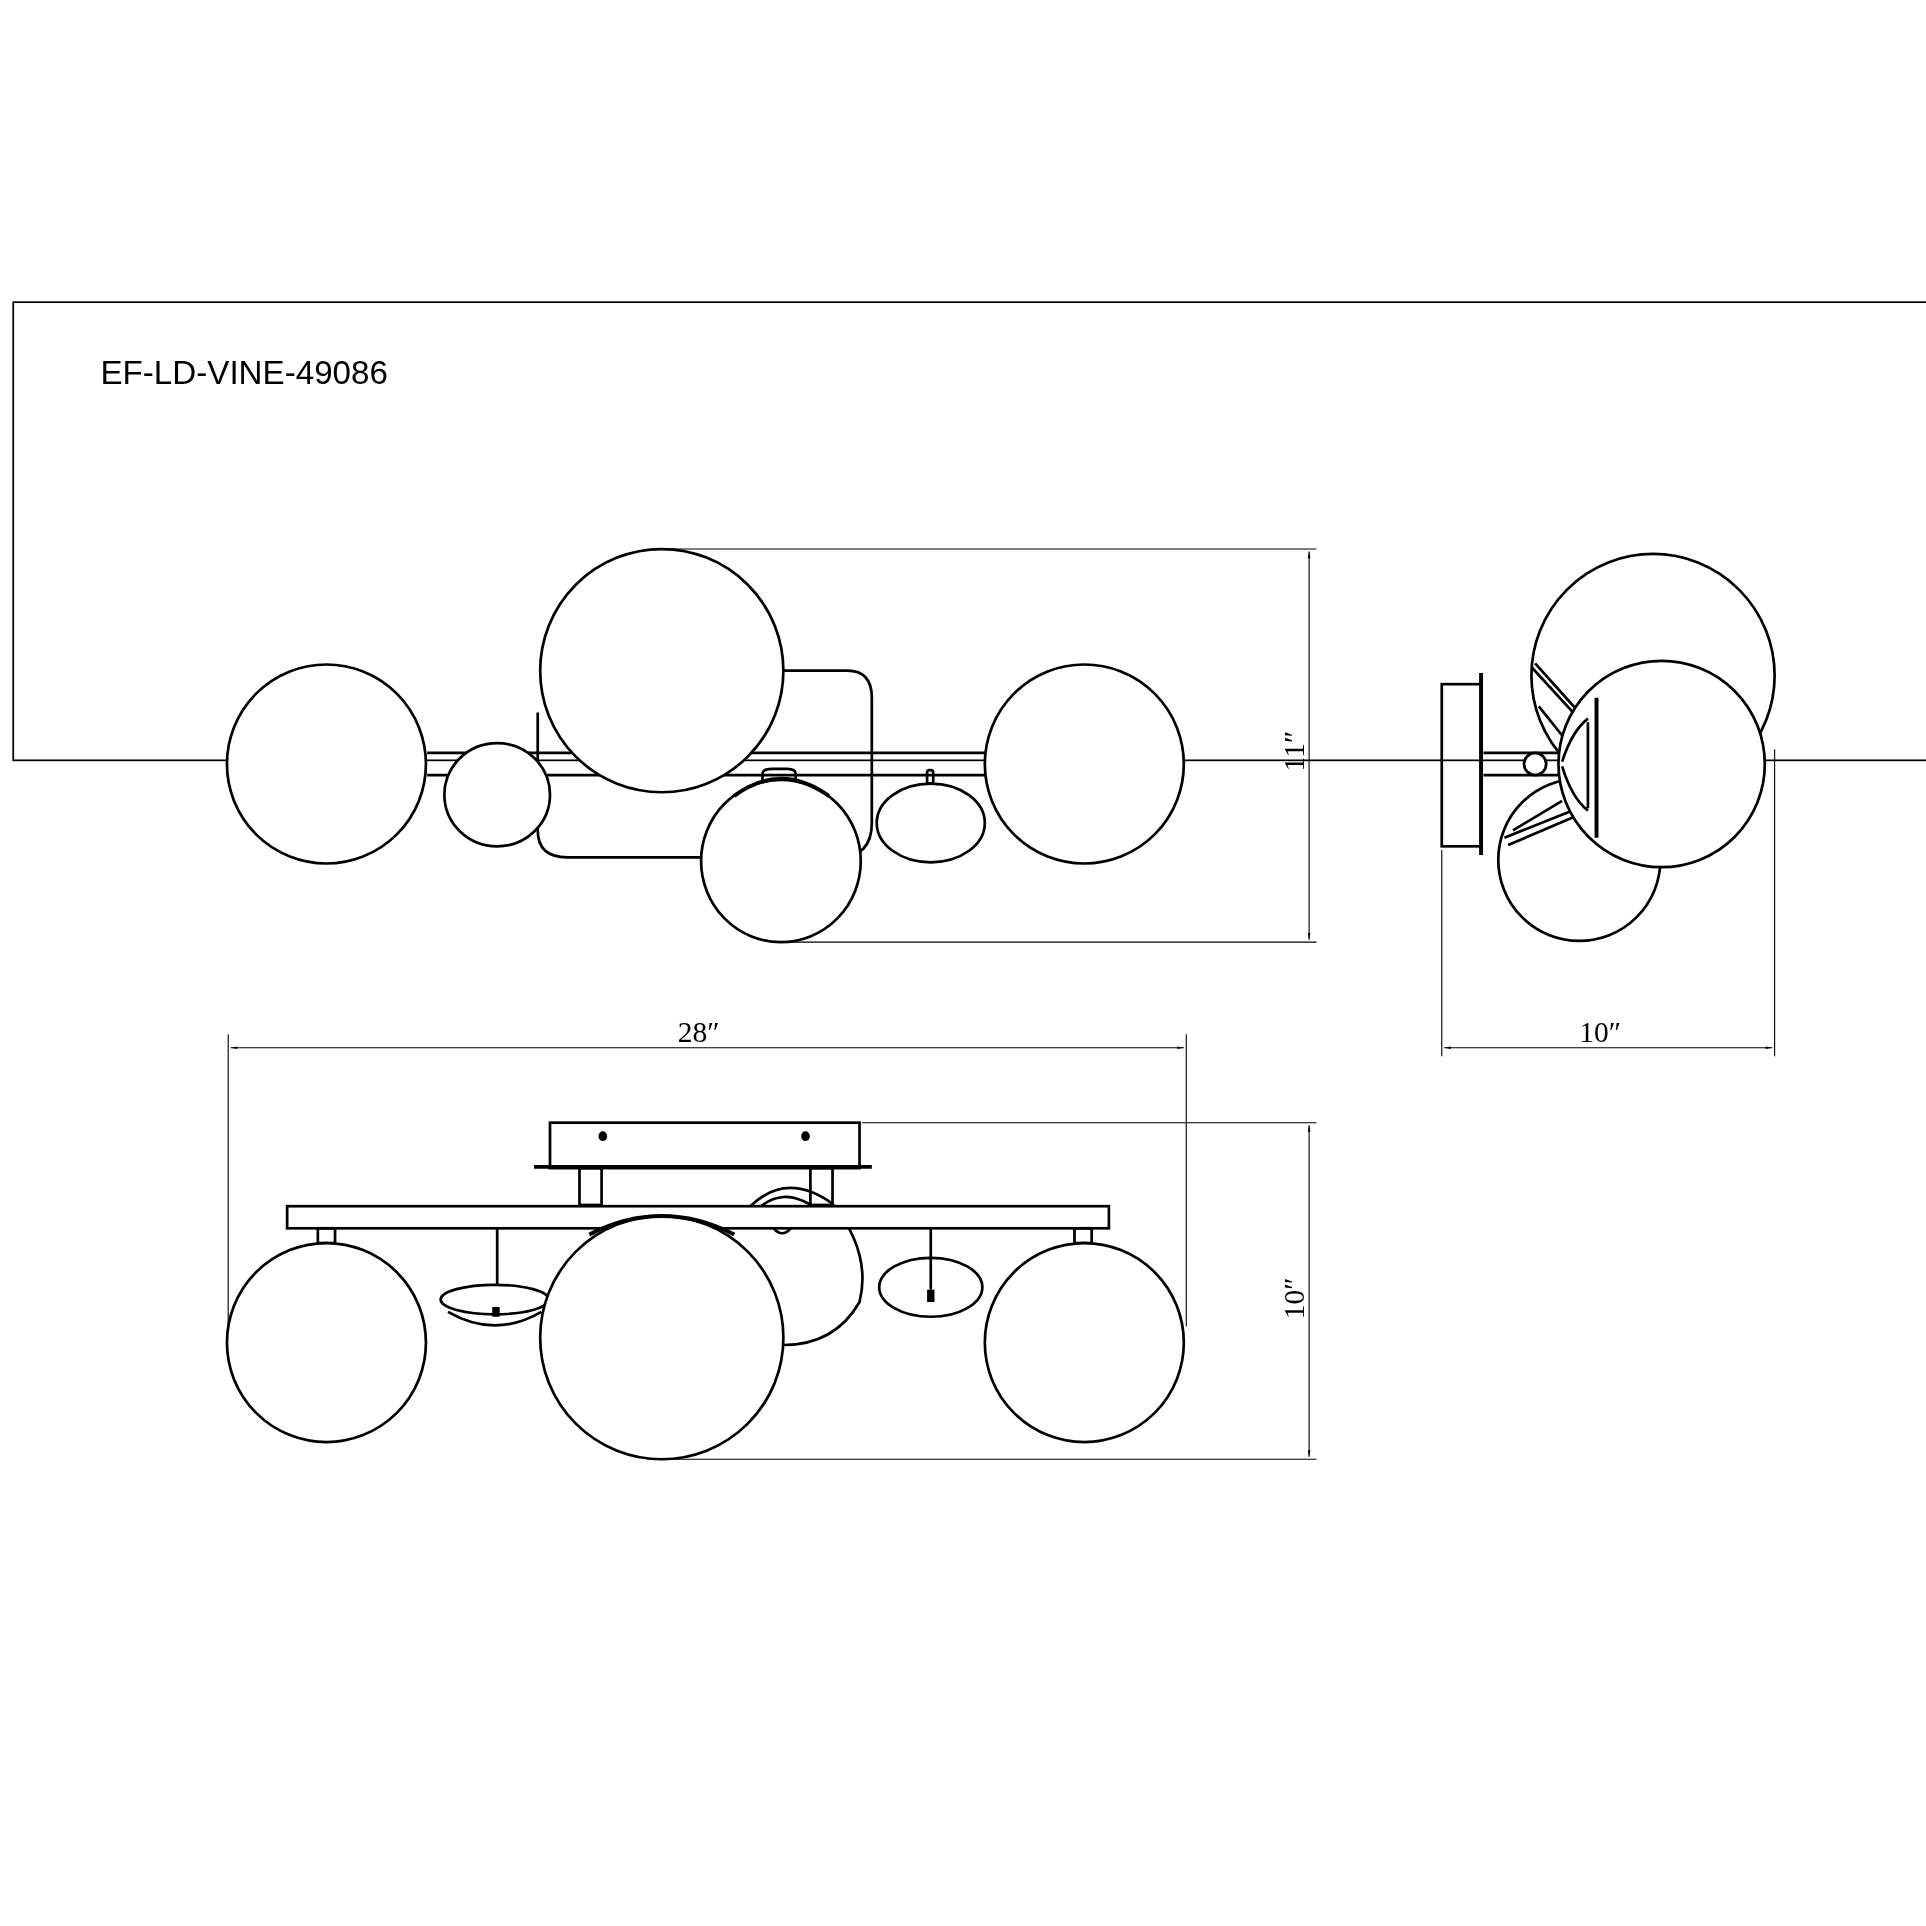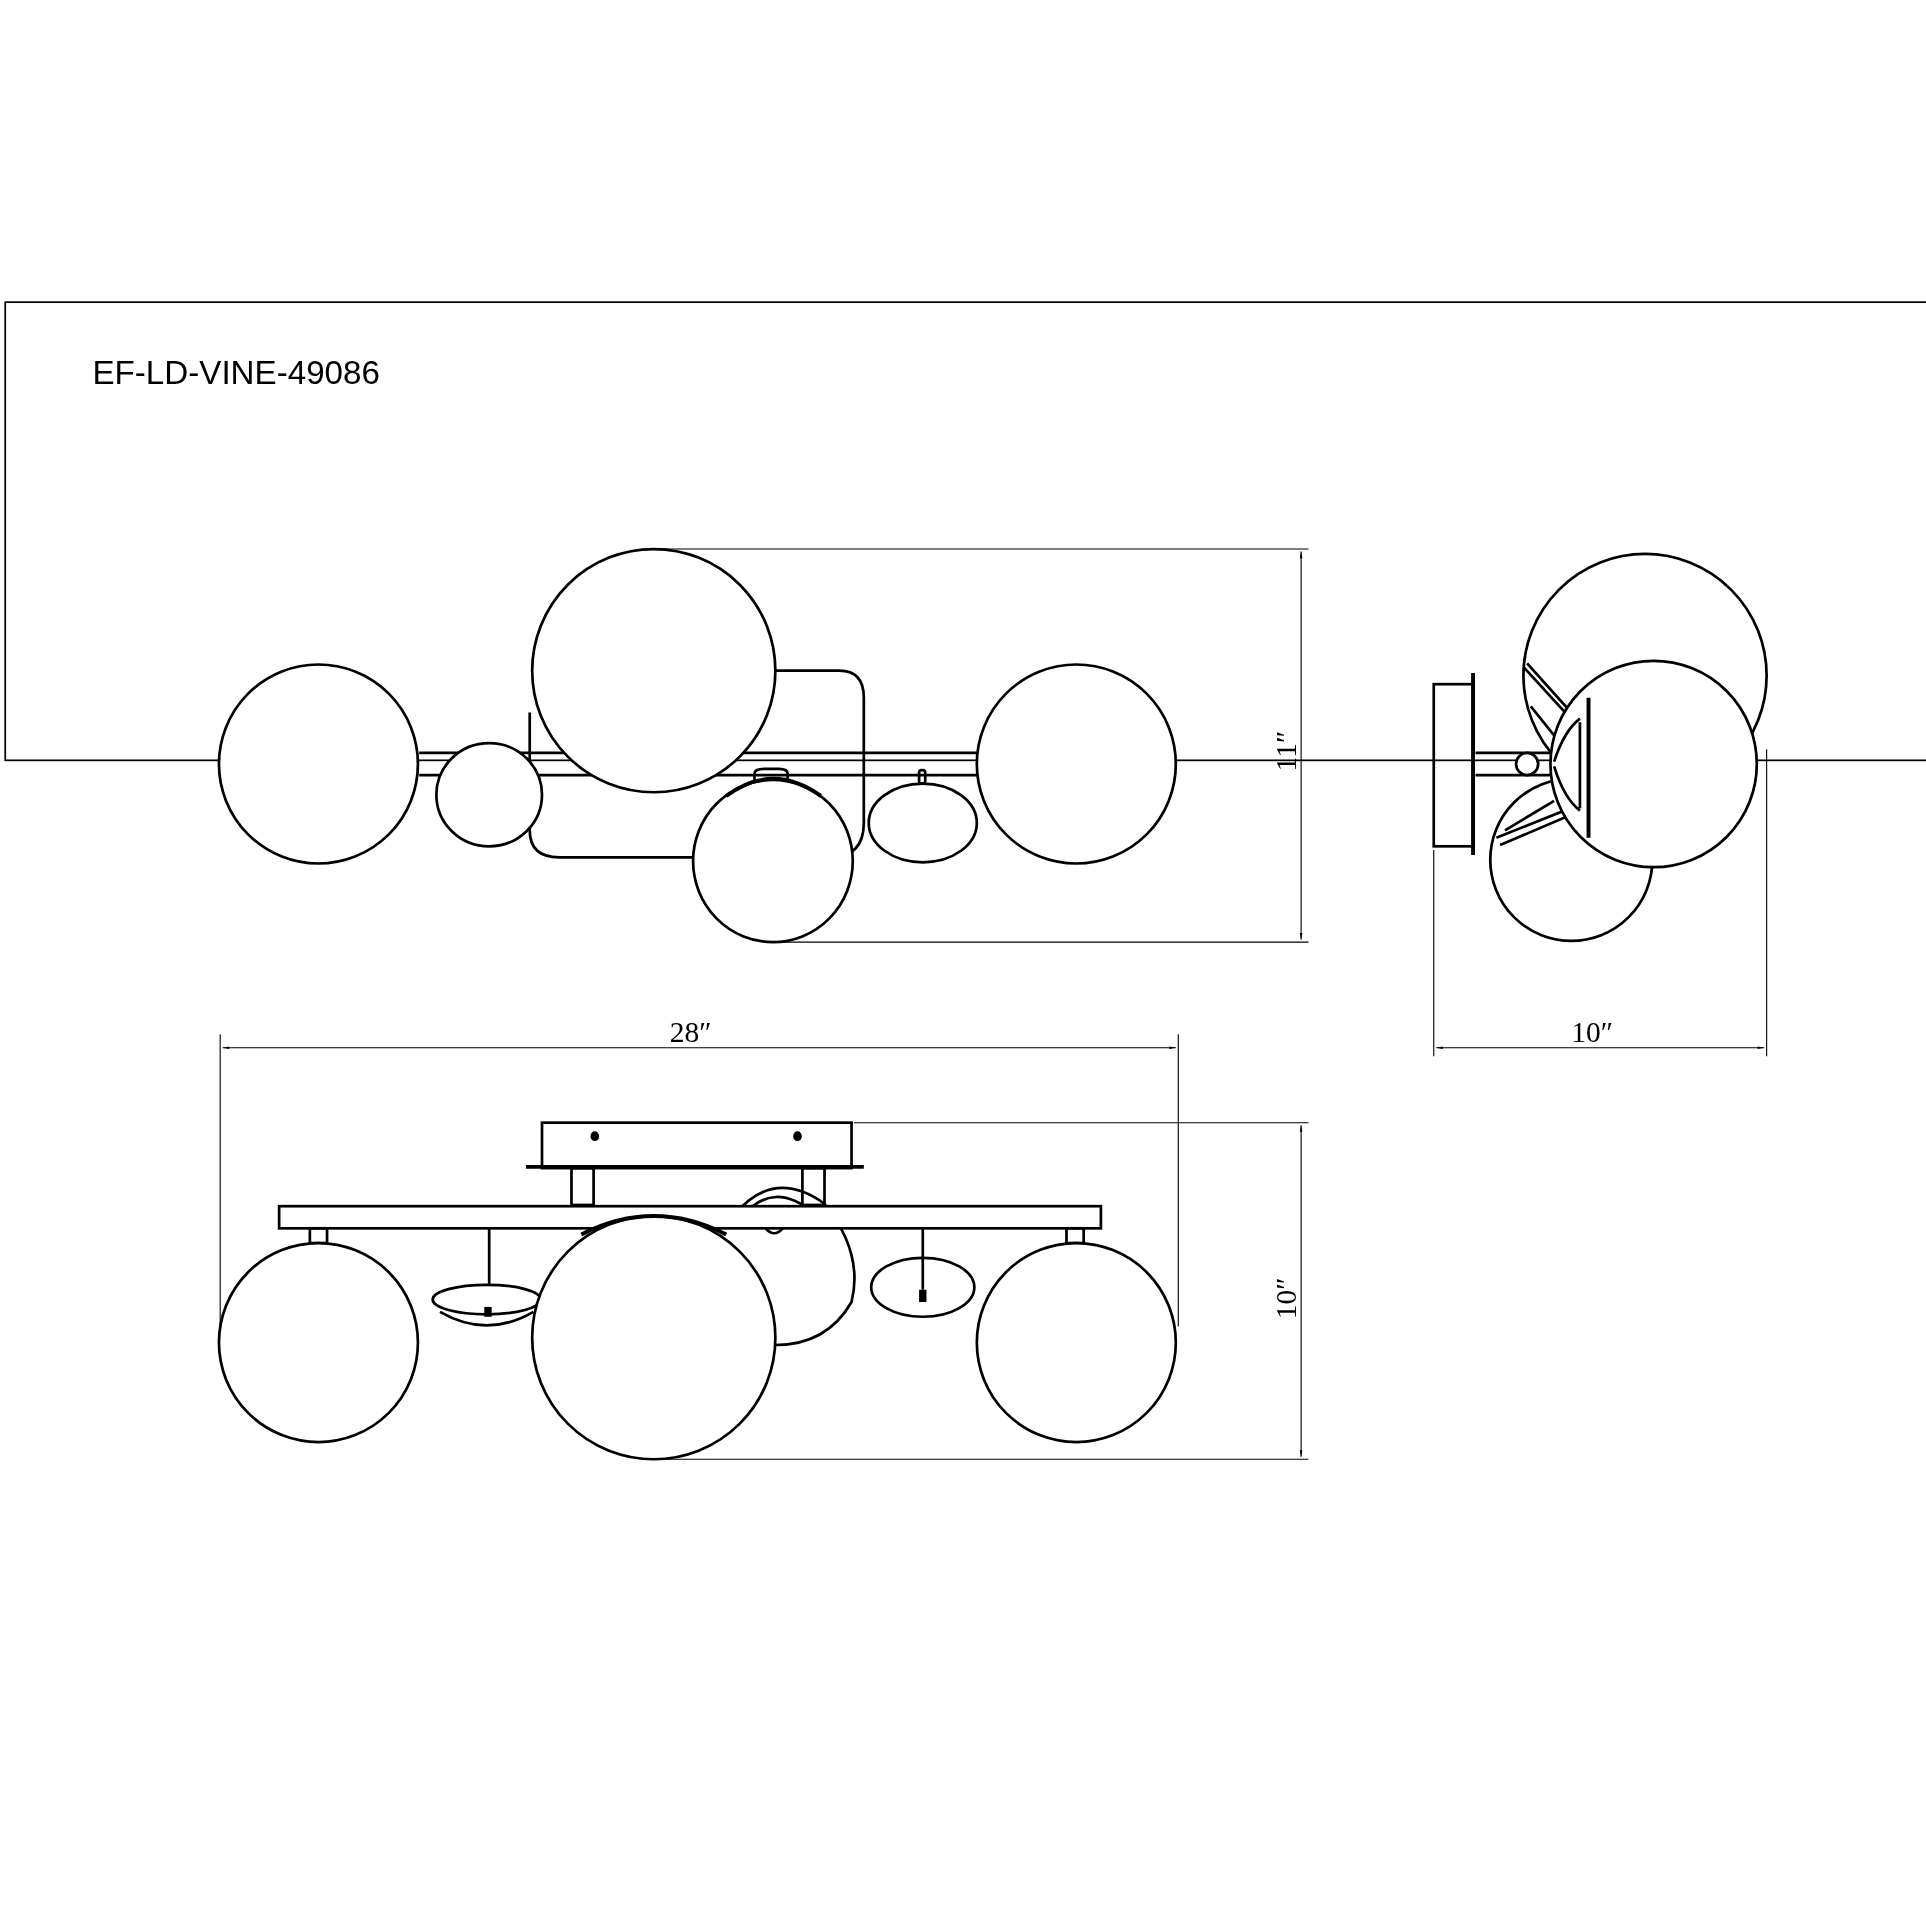--- a/index.html
+++ b/index.html
@@ -1,17 +1,17 @@
 <!DOCTYPE html>
 <html style="font-size:9px"><head>
 <meta charset="utf-8">
 <style>
   html,body{margin:0;padding:0;background:#fff;}
   body{width:1926px;height:1926px;overflow:hidden;position:relative;}
-  #sheet{position:absolute;left:4px;top:0;width:1768px;height:1926px;}
+  #sheet{position:absolute;left:12px;top:0;width:1768px;height:1926px;}
   svg{display:block;}
   .ln{fill:none;stroke:#000;stroke-width:2.2;}
   .thin{fill:none;stroke:#000;stroke-width:0.9;}
   .thick{fill:none;stroke:#000;stroke-width:3.2;}
   .fillw{fill:#fff;stroke:#000;stroke-width:2.2;}
   .title{font-family:"Liberation Sans",sans-serif;font-size:27px;fill:#000;}
   .dim{font-family:"Liberation Serif",serif;font-size:24px;fill:#000;}
 </style>
 </head>
 <body>

